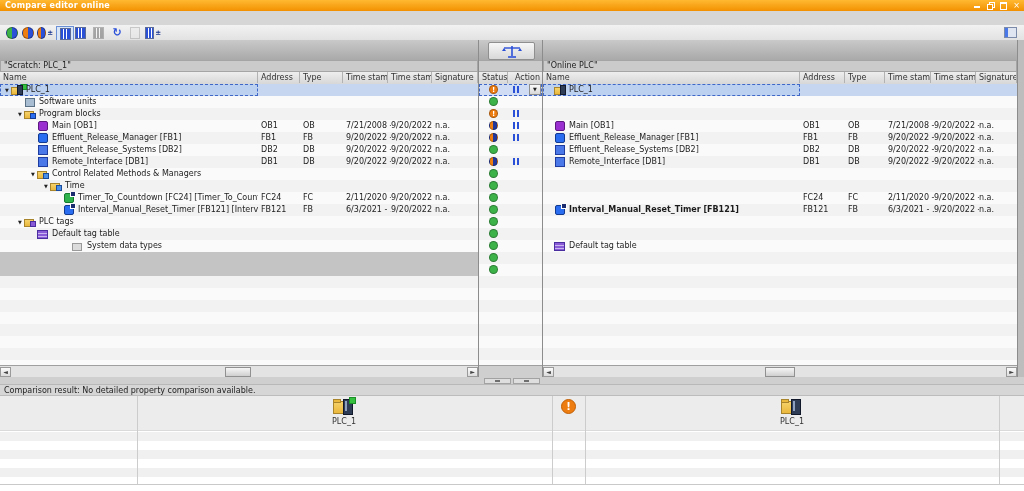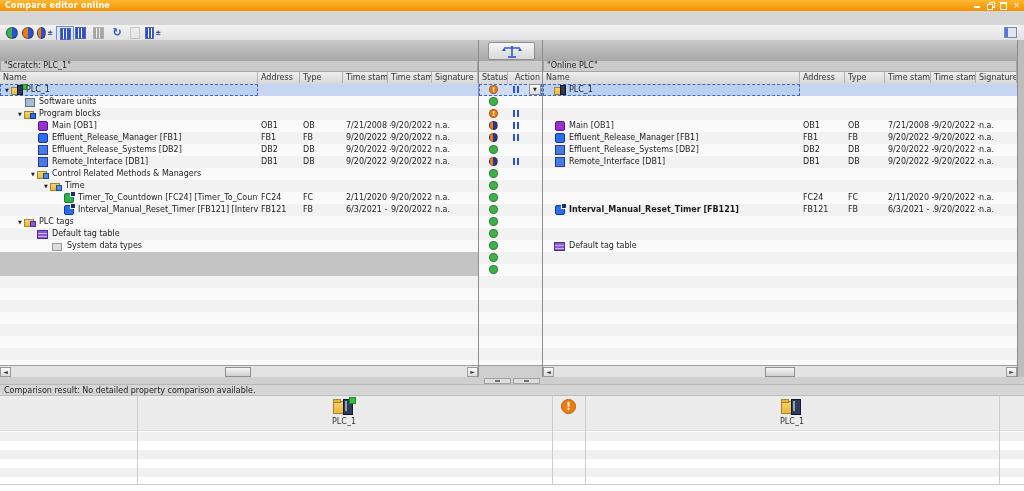--- a/index.html
+++ b/index.html
@@ -333,21 +333,21 @@
               <span class="ic ic-tag-table"></span>
               <span>Default tag table</span>
             </div>
             <div class="cellv" style="left: 258px; width: 42px;"></div>
             <div class="cellv" style="left: 300px; width: 43px;"></div>
             <div class="cellv" style="left: 343px; width: 45px;"></div>
             <div class="cellv" style="left: 388px; width: 44px;"></div>
             <div class="cellv" style="left: 432px; width: 46px;"></div>
           </div>
           <div class="trow">
-            <div class="namecell" style="width: 258px; padding-left: 44px;">
+            <div class="namecell" style="width: 258px; padding-left: 29px; margin-left: 35px;">
               <span class="noexp"></span>
               <span class="ic ic-system-data-types-folder"></span>
               <span>System data types</span>
             </div>
             <div class="cellv" style="left: 258px; width: 42px;"></div>
             <div class="cellv" style="left: 300px; width: 43px;"></div>
             <div class="cellv" style="left: 343px; width: 45px;"></div>
             <div class="cellv" style="left: 388px; width: 44px;"></div>
             <div class="cellv" style="left: 432px; width: 46px;"></div>
           </div>

